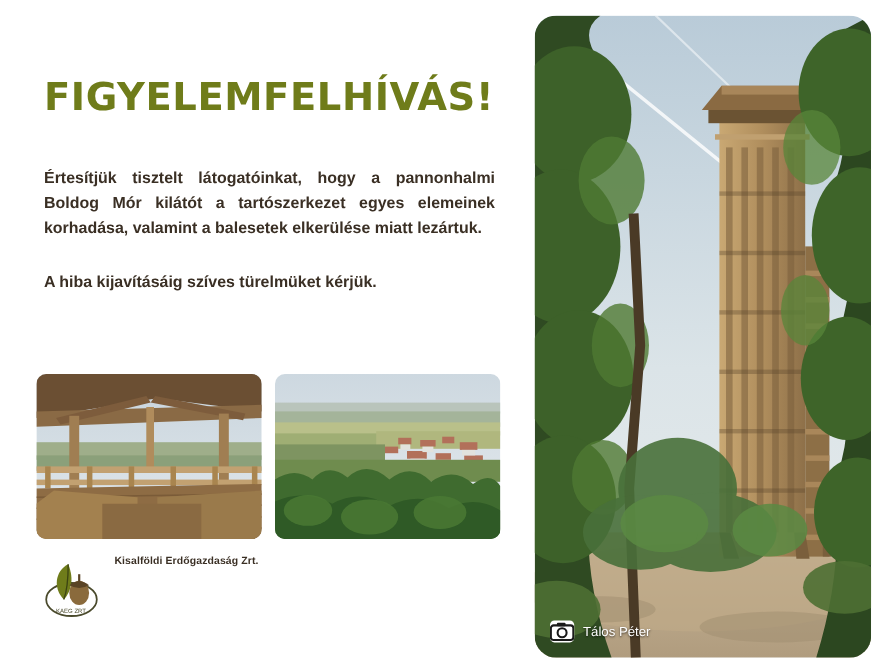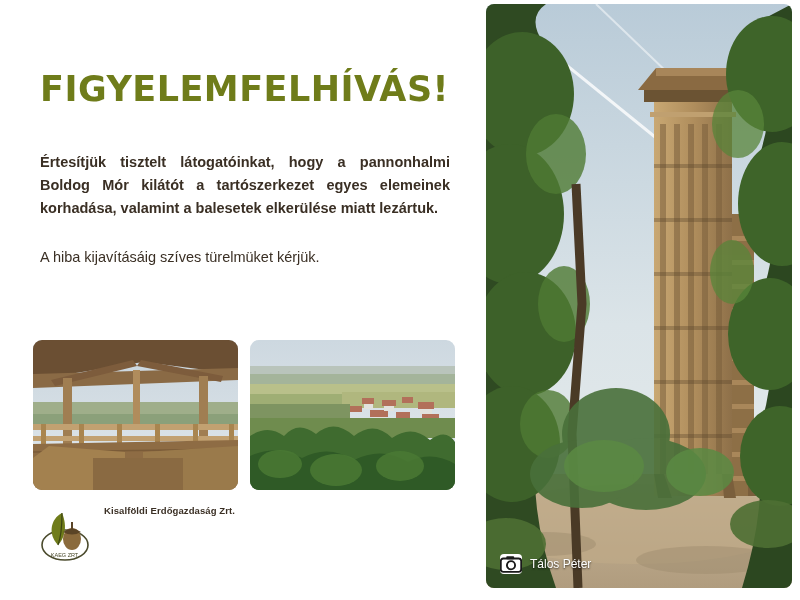--- a/index.html
+++ b/index.html
@@ -41,21 +41,21 @@
     font-size: 14.5px;
     font-weight: bold;
     color: #3a2f24;
     line-height: 1.62;
     text-align: justify;
     text-justify: inter-word;
   }
   .body-text-2 {
     margin-top: 26px;
     font-size: 14.5px;
-    font-weight: normal;
+    font-weight: bold;
     color: #3a2f24;
     line-height: 1.5;
   }
 
   
   .thumbs {
     position: absolute;
     left: 33px; top: 340px;
     display: flex;
     gap: 12px;
@@ -91,23 +91,23 @@
   .logo-slogan {
     font-size: 9.5px;
     font-weight: bold;
     color: #6f7c1a;
     letter-spacing: .1px;
   }
 
   
   .hero {
     position: absolute;
-    right: 8px; top: 4px;
+    right: 8px; top: 14px;
     width: 306px; height: 584px;
-    border-radius: 8px;
+    border-radius: 20px;
     overflow: hidden;
   }
   .hero svg { display: block; width: 100%; height: 100%; }
 
   .credit {
     position: absolute;
     left: 14px; bottom: 14px;
     display: flex;
     align-items: center;
     gap: 8px;

